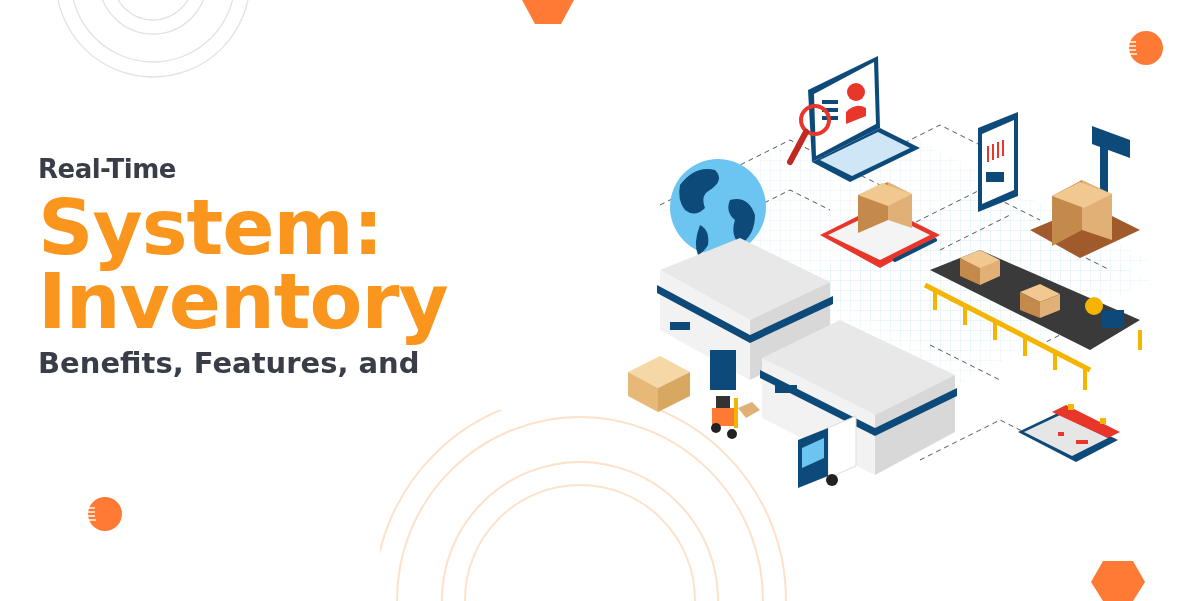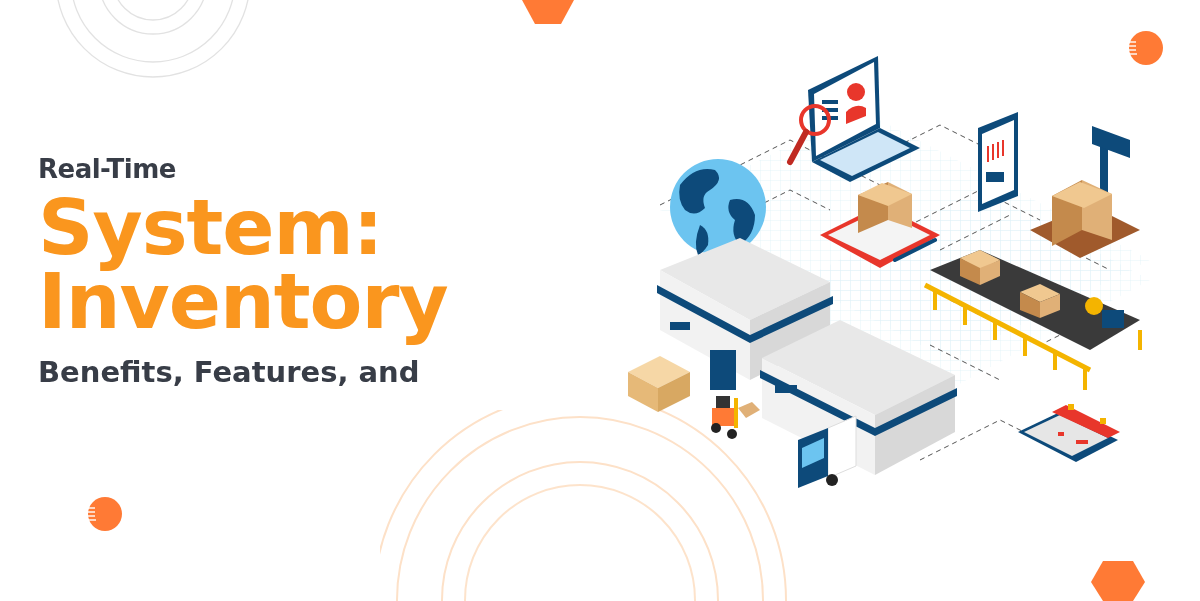--- a/index.html
+++ b/index.html
@@ -69,21 +69,21 @@
 <div class="abs deco" style="left:1090px;top:560px;">
   <svg width="60" height="41" viewBox="0 0 60 41">
     <polygon points="13,1 43,1 55,22 43,41 13,41 1,22" fill="#ff7a35"></polygon>
   </svg>
 </div>
 
 <div class="title-wrap">
   <div class="t1">Real-Time</div>
   <div class="t2">System:</div>
   <div class="t2">Inventory</div>
-  <div class="t3" style="margin-top:9px;">Benefits, Features, and</div>
+  <div class="t3" style="margin-top:0;">Benefits, Features, and</div>
 </div>
 
 <div class="abs" style="left:600px;top:40px;">
   <svg width="580" height="460" viewBox="600 40 580 460">
     <defs>
       <pattern id="grid" width="10" height="10" patternUnits="userSpaceOnUse">
         <path d="M10 0 L0 0 0 10" fill="none" stroke="#d6eef7" stroke-width="0.7"></path>
       </pattern>
     </defs>
 

